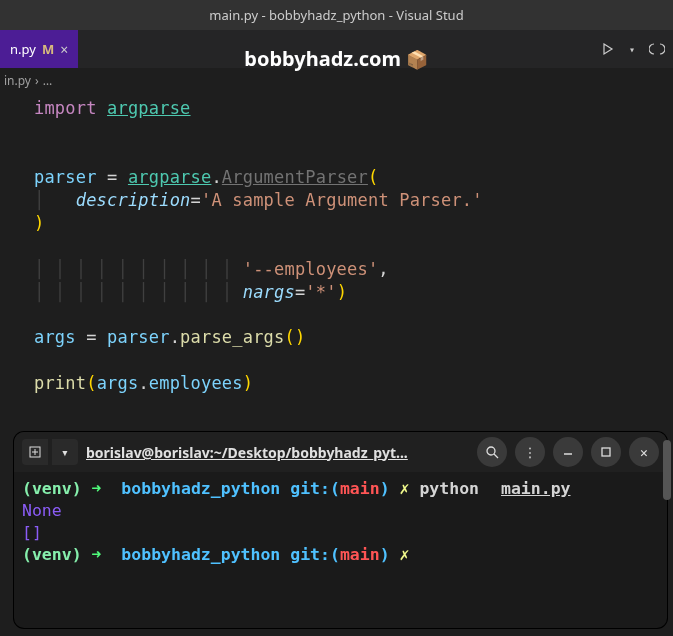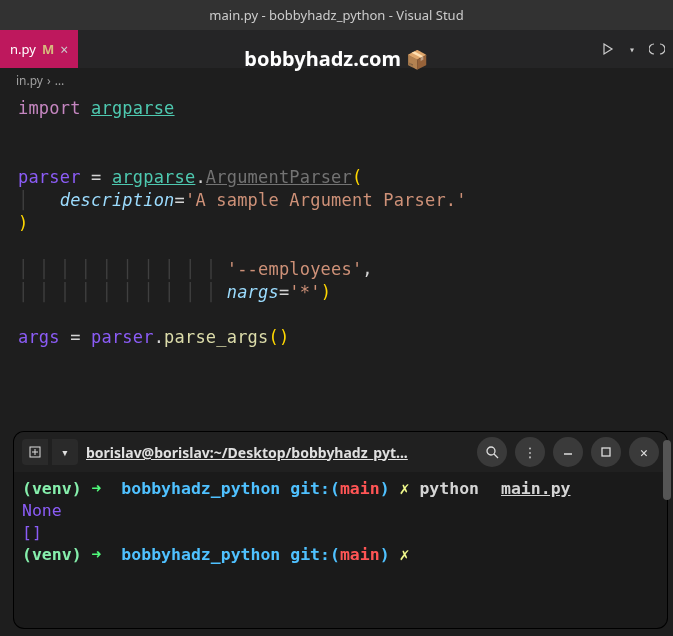--- a/index.html
+++ b/index.html
@@ -31,21 +31,21 @@
     display: flex;
     align-items: center;
     justify-content: space-between;
     padding-right: 8px;
   }
   .tabs { display: flex; height: 100%; }
   .tab {
     display: flex;
     align-items: center;
     padding: 0 10px;
-    background: #be185d;
+    background: #4c1d95;
     color: #ffffff;
     font-size: 13px;
     gap: 6px;
     font-family: system-ui, sans-serif;
   }
   .tab .mod { color: #d7ba7d; font-weight: bold; }
   .tab .close { color: #cccccc; font-size: 14px; cursor: pointer; }
   .tab-actions { display: flex; gap: 14px; align-items: center; color: #cccccc; }
   .play-icon svg, .compare-icon svg { display: block; }
   
@@ -56,45 +56,45 @@
     text-align: center;
     font-size: 20px;
     font-weight: bold;
     color: #ffffff;
     pointer-events: none;
     font-family: system-ui, sans-serif;
   }
   .center-label .cube { font-size: 18px; }
   
   .breadcrumb {
-    padding: 4px 16px;
+    padding: 4px 4px;
     font-size: 12px;
     color: #a0a0a0;
     font-family: system-ui, sans-serif;
     display: flex;
     align-items: center;
     gap: 4px;
   }
   
   .editor {
-    padding: 4px 18px;
+    padding: 4px 34px;
     font-size: 17px;
     line-height: 1.35;
     letter-spacing: 0.2px;
   }
   .editor .line { white-space: pre; }
   .kw { color: #c586c0; }
   .mod1 { color: #4ec9b0; text-decoration: underline; }
   .cls { color: #737373; text-decoration: underline; }
   .fn { color: #dcdcaa; }
   .param { color: #9cdcfe; font-style: italic; }
   .paramn { color: #9cdcfe; font-style: italic; }
   .str { color: #ce9178; }
   .op { color: #d4d4d4; }
-  .var { color: #8b5cf6; }
+  .var { color: #7dd3fc; }
   .pun { color: #ffd700; }
   .indent-guide { color: #404040; }
   
   .terminal-panel {
     position: absolute;
     left: 14px; right: 6px;
     top: 432px;
     bottom: 8px;
     background: #1a1a1a;
     border-radius: 10px;
@@ -214,20 +214,21 @@
   <div class="line">&nbsp;</div>
   <div class="line"><span class="var">parser</span><span class="op"> = </span><span class="mod1">argparse</span><span class="op">.</span><span class="cls">ArgumentParser</span><span class="pun">(</span></div>
   <div class="line"><span class="indent-guide">│   </span><span class="param">description</span><span class="op">=</span><span class="str">'A sample Argument Parser.'</span></div>
   <div class="line"><span class="pun">)</span></div>
   <div class="line">&nbsp;</div>
   <div class="line"><span class="indent-guide">│ │ │ │ │ │ │ │ │ │ </span><span class="str">'--employees'</span><span class="op">,</span></div>
   <div class="line"><span class="indent-guide">│ │ │ │ │ │ │ │ │ │ </span><span class="paramn">nargs</span><span class="op">=</span><span class="str">'*'</span><span class="pun">)</span></div>
   <div class="line">&nbsp;</div>
   <div class="line"><span class="var">args</span><span class="op"> = </span><span class="var">parser</span><span class="op">.</span><span class="fn">parse_args</span><span class="pun">()</span></div>
   <div class="line">&nbsp;</div>
+  <div class="line"><span class="fn">print</span><span class="pun">(</span><span class="var">args</span><span class="op">.</span><span class="var">employees</span><span class="pun">)</span></div>
 </div>
 
 <div class="terminal-panel">
   <div class="term-header">
     <div class="term-left">
       <div class="term-btn">
         <svg width="12" height="12" viewBox="0 0 12 12">
             <rect x="1" y="1" width="10" height="10" fill="none" stroke="#ddd" stroke-width="1"></rect>
             <path d="M6 3v6M3 6h6" stroke="#ddd" stroke-width="1"></path>
           </svg>

